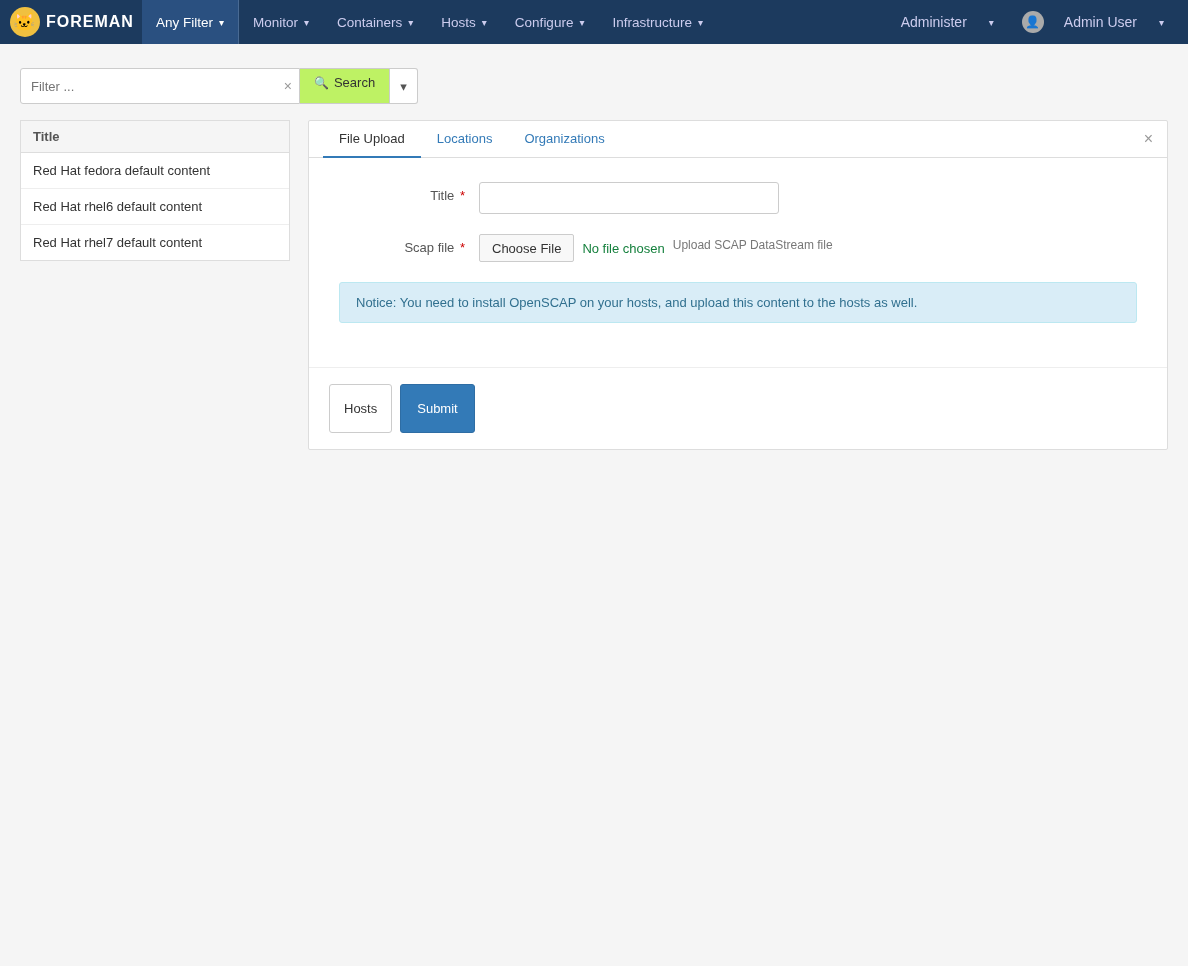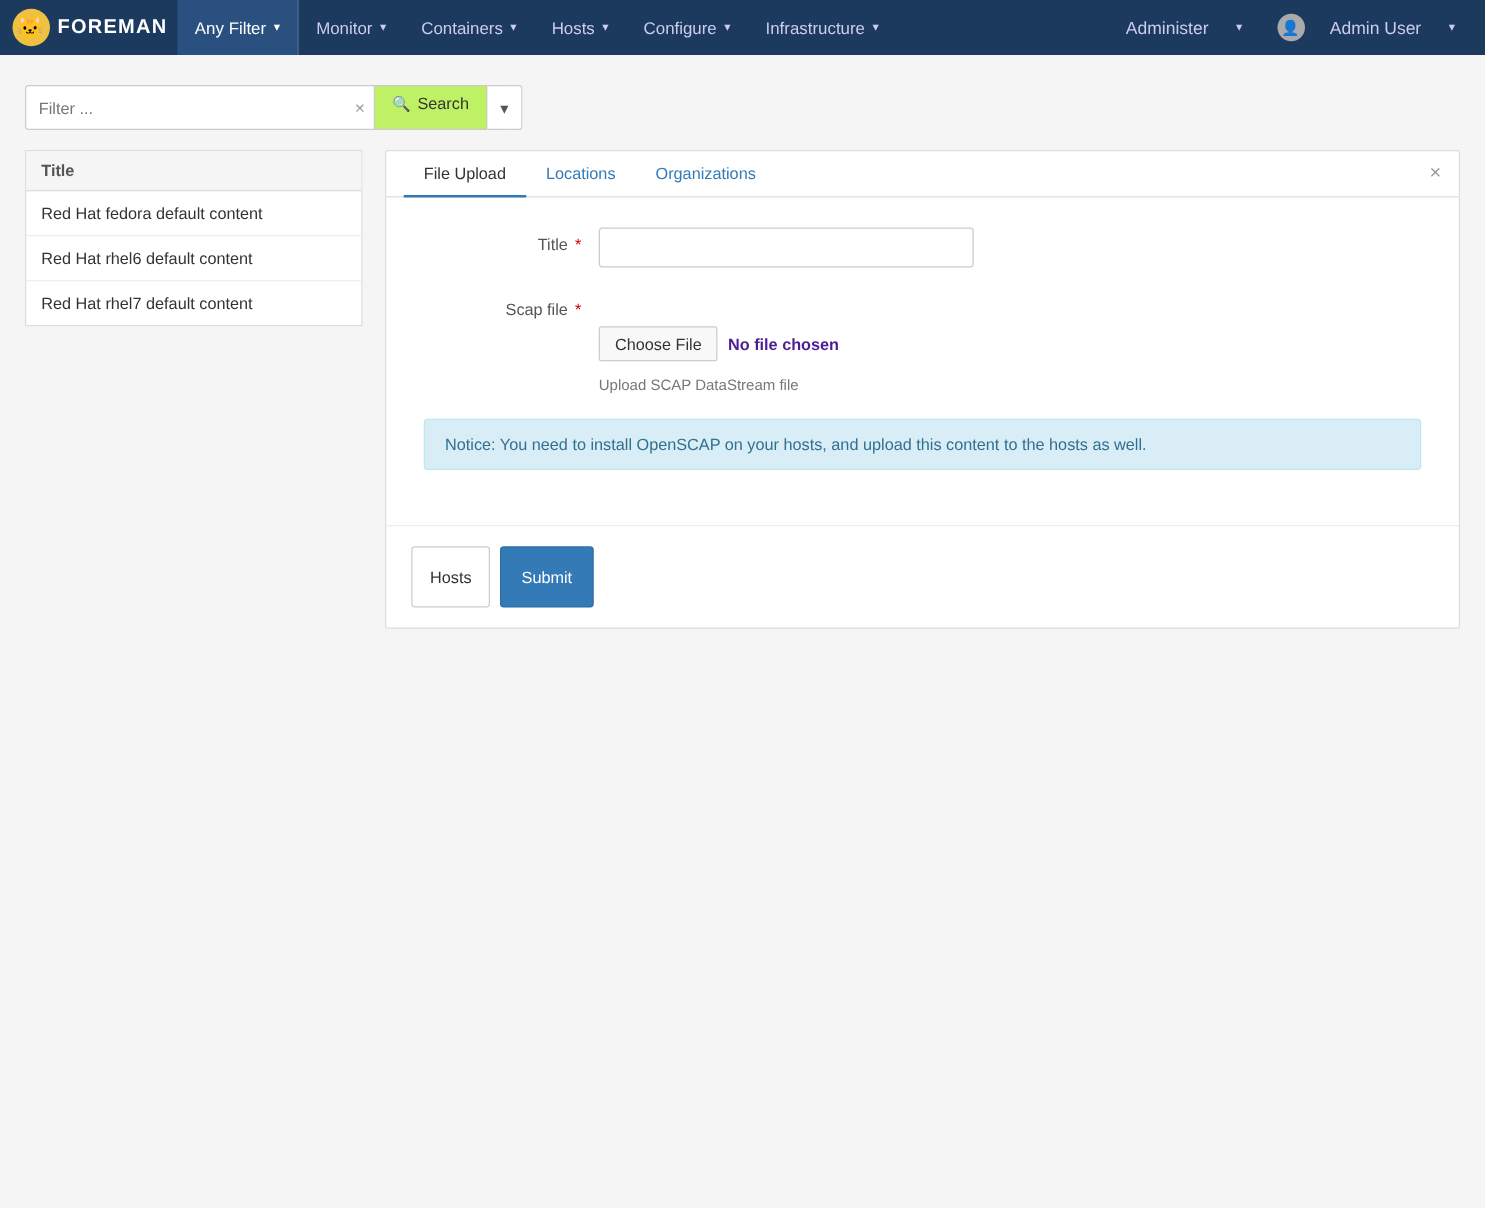--- a/index.html
+++ b/index.html
@@ -253,43 +253,41 @@
       width: 300px;
       height: 32px;
       border-radius: 3px;
       outline: none;
     }
 
     .file-input-wrap {
       display: flex;
       align-items: center;
       gap: 8px;
-      flex-direction: column;
+      flex-direction: row;
       align-items: flex-start;
-      margin-top: 27px;
     }
     .file-input-row {
       display: flex;
       align-items: center;
       gap: 8px;
     }
     .btn-choose-file {
       background: #f8f8f8;
       border: 1px solid #ccc;
       padding: 4px 12px;
       font-size: 13px;
       cursor: pointer;
       border-radius: 2px;
       color: #333;
       height: 28px;
     }
     .file-chosen-text {
       font-size: 13px;
-      color: #4c1d95;
-      font-weight: bold;
+      color: #15803d;
     }
     .file-help {
       font-size: 12px;
       color: #777;
       margin-top: 4px;
     }
 
     
     .notice-box {
       background: #d9edf7;

